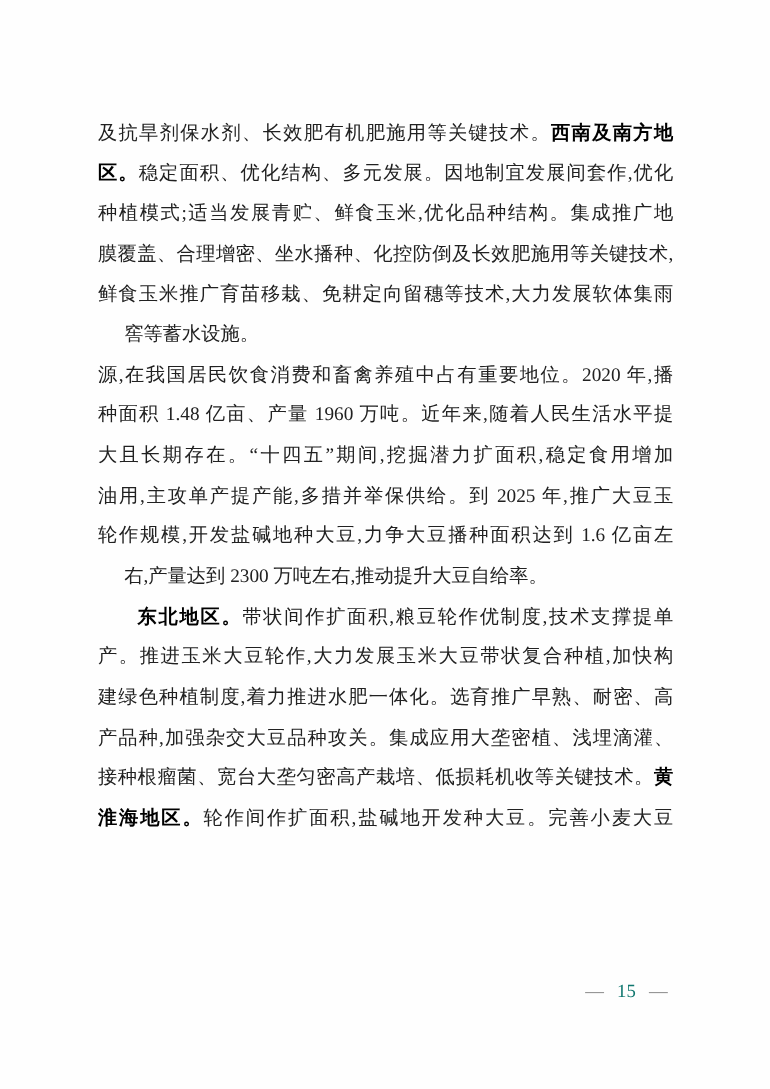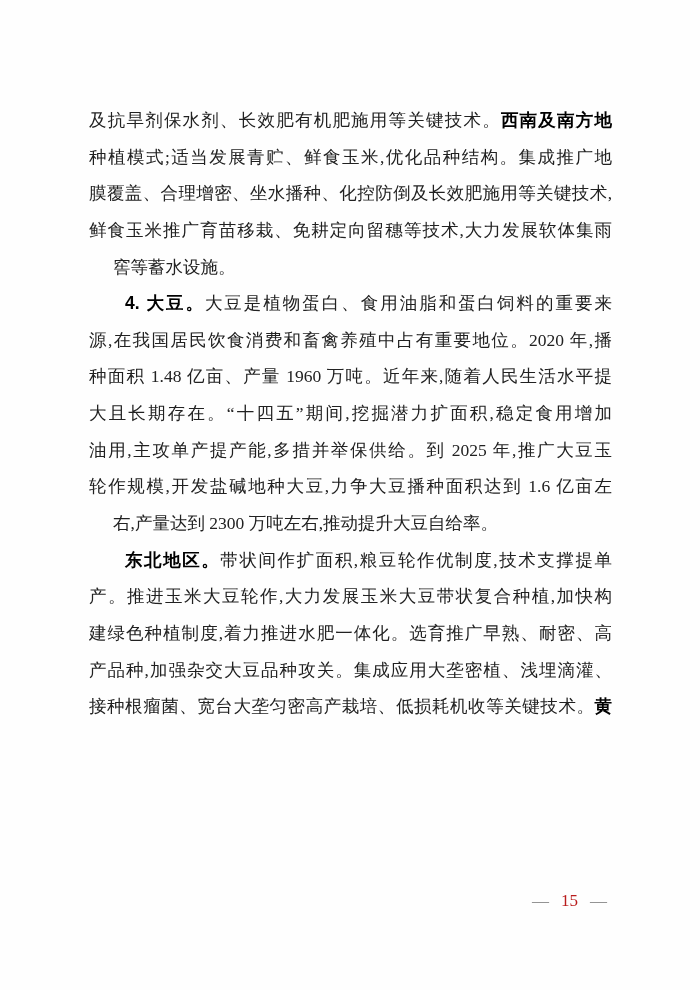--- a/index.html
+++ b/index.html
@@ -54,43 +54,44 @@
     text-align: right;
     font-size: 17px;
     line-height: 24px;
     color: #1a1a1a;
   }
   .footer .dash {
     color: #828282;
     letter-spacing: 0;
   }
   .footer .num {
-    color: #b91c1c;
+    color: #0f766e;
     margin: 0 12px;
   }
 </style>
 </head>
 <body>
 
 <div class="page">
   <div class="content">
       <div class="line"><span class="seg">及抗旱剂保水剂、长效肥有机肥施用等关键技术。</span><span class="seg b">西南及南方地</span></div>
+      <div class="line"><span class="seg b">区。</span><span class="seg">稳定面积、优化结构、多元发展。因地制宜发展间套作,优化</span></div>
       <div class="line"><span class="seg">种植模式;适当发展青贮、鲜食玉米,优化品种结构。集成推广地</span></div>
       <div class="line"><span class="seg">膜覆盖、合理增密、坐水播种、化控防倒及长效肥施用等关键技术,</span></div>
       <div class="line"><span class="seg">鲜食玉米推广育苗移栽、免耕定向留穗等技术,大力发展软体集雨</span></div>
       <div class="line end"><span class="seg">窖等蓄水设施。</span></div>
-      <div class="line indent"><span class="seg b">4. 大豆。</span><span class="seg">大豆是植物蛋白、食用油脂和蛋白饲料的重要来</span></div>
       <div class="line"><span class="seg">源,在我国居民饮食消费和畜禽养殖中占有重要地位。2020 年,播</span></div>
       <div class="line"><span class="seg">种面积 1.48 亿亩、产量 1960 万吨。近年来,随着人民生活水平提</span></div>
       <div class="line"><span class="seg">大且长期存在。“十四五”期间,挖掘潜力扩面积,稳定食用增加</span></div>
       <div class="line"><span class="seg">油用,主攻单产提产能,多措并举保供给。到 2025 年,推广大豆玉</span></div>
       <div class="line"><span class="seg">轮作规模,开发盐碱地种大豆,力争大豆播种面积达到 1.6 亿亩左</span></div>
       <div class="line end"><span class="seg">右,产量达到 2300 万吨左右,推动提升大豆自给率。</span></div>
       <div class="line indent"><span class="seg b">东北地区。</span><span class="seg">带状间作扩面积,粮豆轮作优制度,技术支撑提单</span></div>
       <div class="line"><span class="seg">产。推进玉米大豆轮作,大力发展玉米大豆带状复合种植,加快构</span></div>
       <div class="line"><span class="seg">建绿色种植制度,着力推进水肥一体化。选育推广早熟、耐密、高</span></div>
       <div class="line"><span class="seg">产品种,加强杂交大豆品种攻关。集成应用大垄密植、浅埋滴灌、</span></div>
       <div class="line"><span class="seg">接种根瘤菌、宽台大垄匀密高产栽培、低损耗机收等关键技术。</span><span class="seg b">黄</span></div>
+      <div class="line"><span class="seg b">淮海地区。</span><span class="seg">轮作间作扩面积,盐碱地开发种大豆。完善小麦大豆</span></div>
     </div>
   <div class="footer">
     <span class="dash">—</span><span class="num">15</span><span class="dash">—</span>
   </div>
 </div>
 
 </body></html>

